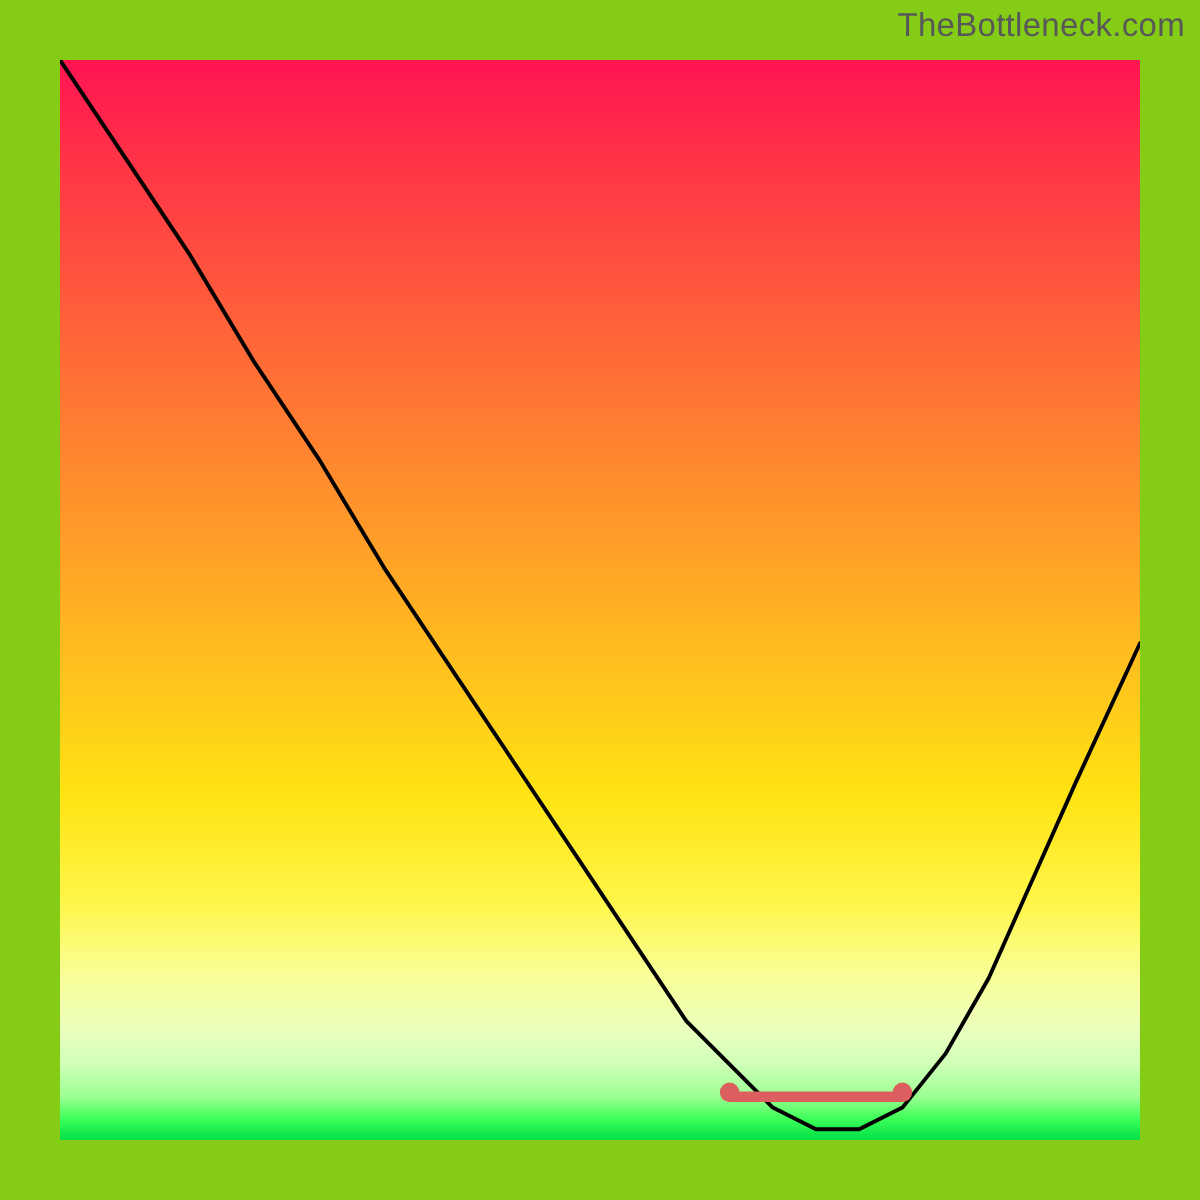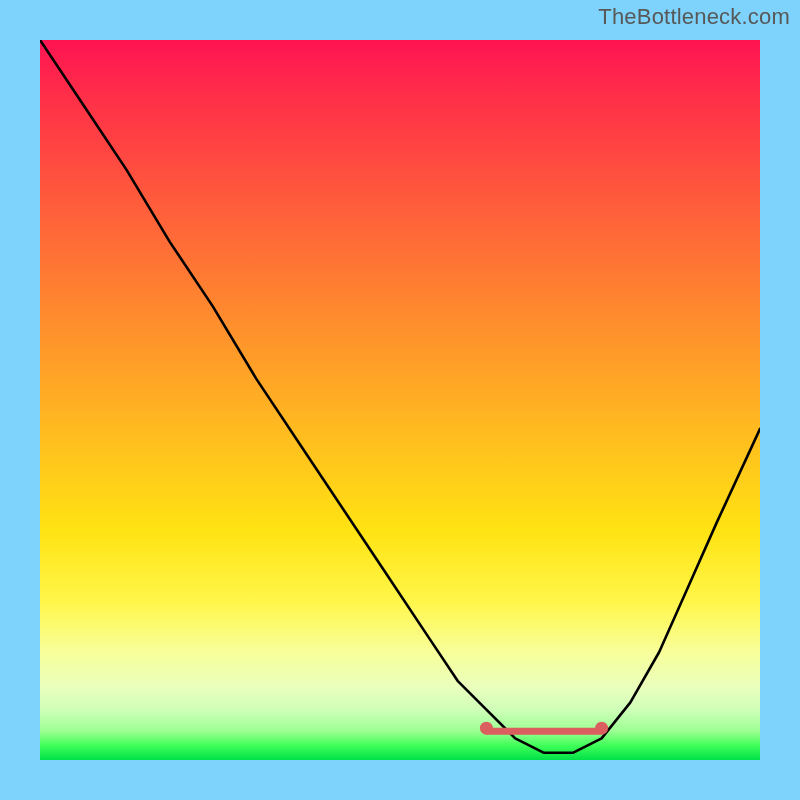--- a/index.html
+++ b/index.html
@@ -8,21 +8,21 @@
     width: 800px;
     height: 800px;
     overflow: hidden;
     background: #000;
     font-family: Arial, Helvetica, sans-serif;
   }
   .frame {
     position: relative;
     width: 800px;
     height: 800px;
-    background: #7dd3fc;
+    background: #84cc16;
   }
   .credit {
     position: absolute;
     top: 4px;
     right: 10px;
     color: #585858;
     font-size: 22px;
     font-weight: 500;
     letter-spacing: 0.2px;
   }

